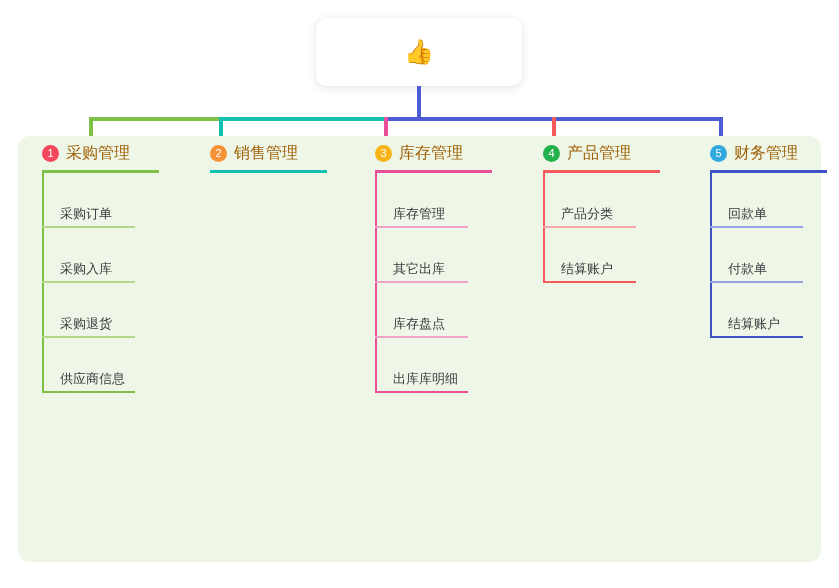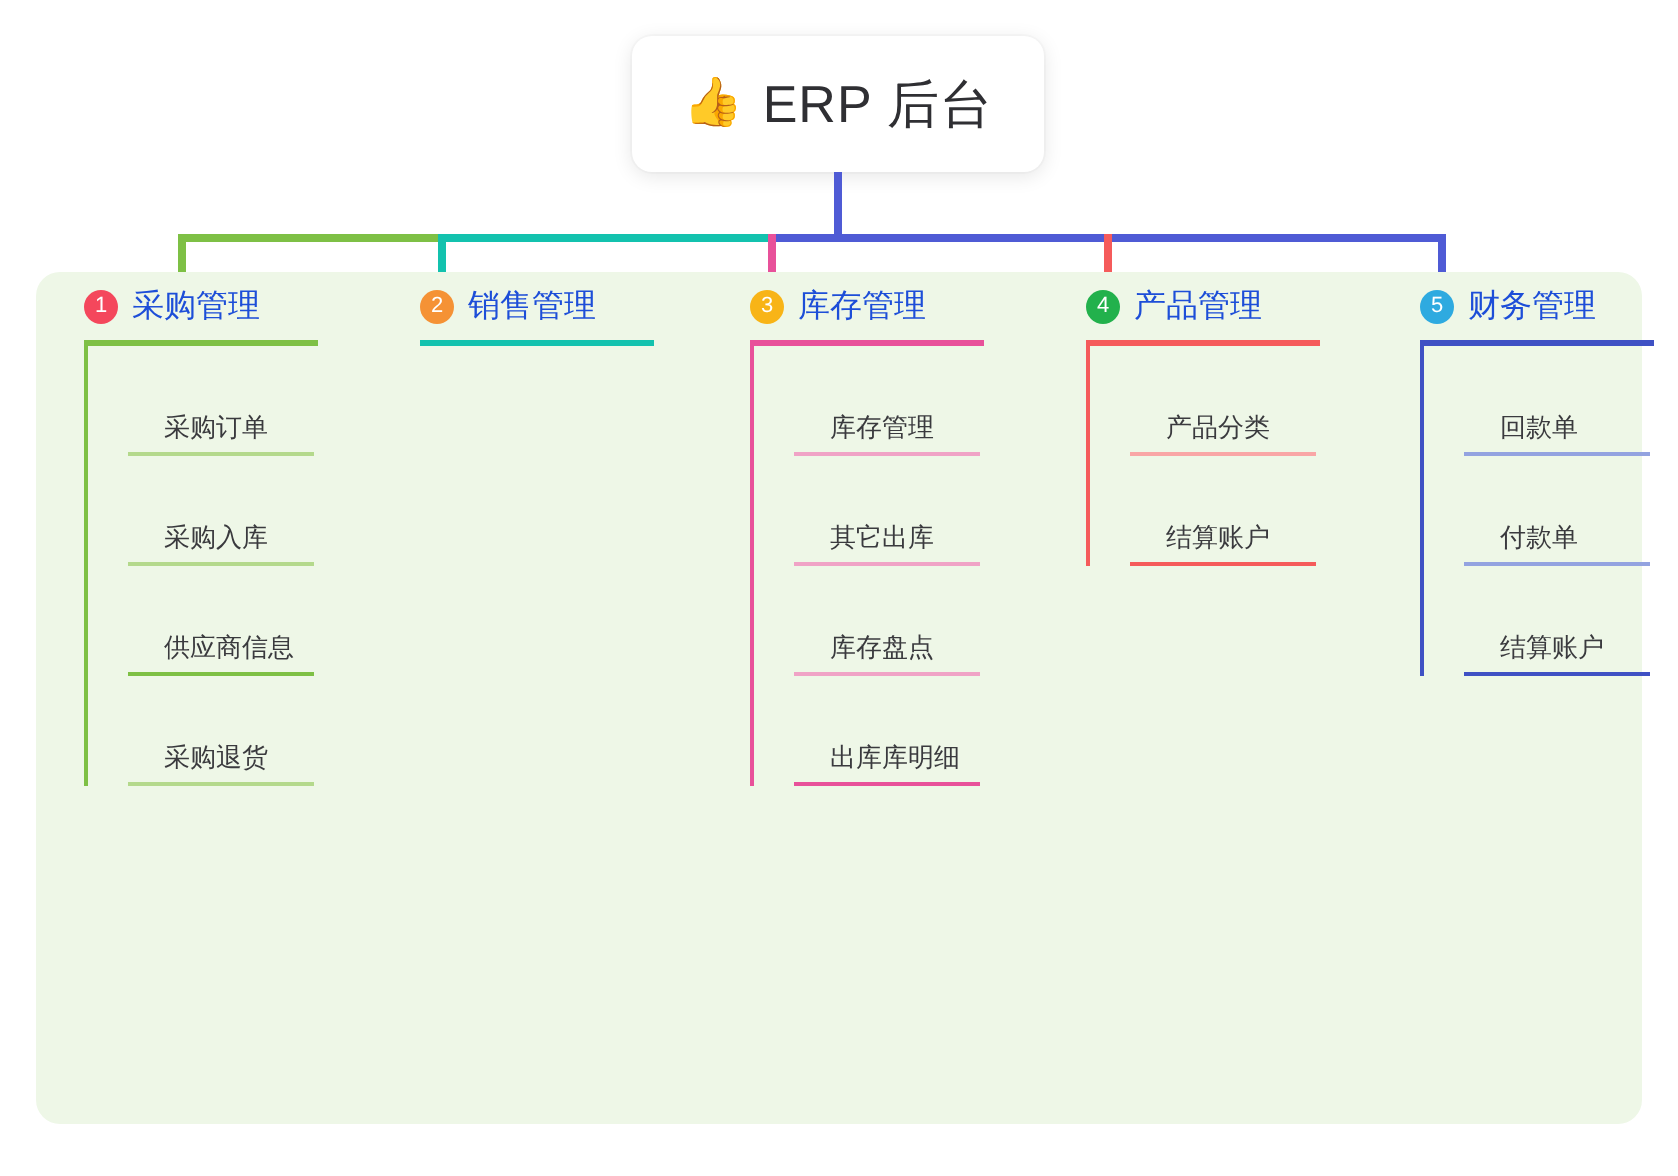--- a/index.html
+++ b/index.html
@@ -118,21 +118,21 @@
     border-radius: 50%;
     color: #ffffff;
     font-size: 11px;
     line-height: 17px;
     text-align: center;
     flex: 0 0 auto;
     font-family: "Liberation Sans", sans-serif;
   }
   .col-title {
     font-size: 16px;
-    color: #1d4ed8;
+    color: #a16207;
     white-space: nowrap;
   }
   .head-rule {
     height: 3px;
     width: 117px;
     margin-left: 2px;
   }
 
   
   .items {
@@ -148,21 +148,20 @@
     width: 2px;
   }
   .item {
     position: relative;
     height: 55px;
     box-sizing: border-box;
     display: flex;
     align-items: flex-end;
     padding-left: 18px;
     padding-bottom: 6px;
-    margin-left: 22px;
   }
   .item-label {
     font-size: 13px;
     color: #3a3a3e;
     white-space: nowrap;
     line-height: 16px;
   }
   .item-rule {
     position: absolute;
     left: 0;
@@ -171,21 +170,20 @@
     width: 93px;
   }
 </style>
 </head>
 <body>
 
 <div id="stage">
 
   <div class="root-card">
     <span class="root-emoji">👍</span>
-    <span class="root-title">ERP 后台</span>
   </div>
 
   <div class="conn stem-main"></div>
   <div class="conn bus bus-a"></div>
   <div class="conn bus bus-b"></div>
   <div class="conn bus bus-c"></div>
   <div class="conn drop drop-1"></div>
   <div class="conn drop drop-2"></div>
   <div class="conn drop drop-3"></div>
   <div class="conn drop drop-4"></div>
@@ -202,27 +200,27 @@
           <div class="spine" style="background: rgb(126, 192, 69);"></div>
           <div class="item">
             <span class="item-label">采购订单</span>
             <div class="item-rule" style="background: rgb(180, 217, 140);"></div>
           </div>
           <div class="item">
             <span class="item-label">采购入库</span>
             <div class="item-rule" style="background: rgb(180, 217, 140);"></div>
           </div>
           <div class="item">
+            <span class="item-label">采购退货</span>
+            <div class="item-rule" style="background: rgb(180, 217, 140);"></div>
+          </div>
+          <div class="item">
             <span class="item-label">供应商信息</span>
             <div class="item-rule" style="background: rgb(126, 192, 69);"></div>
           </div>
-          <div class="item">
-            <span class="item-label">采购退货</span>
-            <div class="item-rule" style="background: rgb(180, 217, 140);"></div>
-          </div>
         </div>
       </div>
       <div class="col col-1">
         <div class="col-head">
           <span class="badge" style="background: rgb(245, 146, 53);">2</span>
           <span class="col-title">销售管理</span>
         </div>
         <div class="head-rule" style="background: rgb(19, 194, 174);"></div>
       </div>
       <div class="col col-2">

